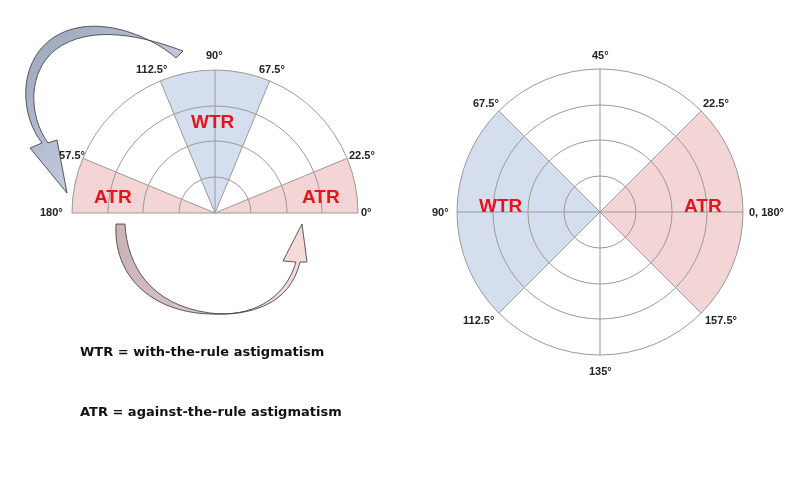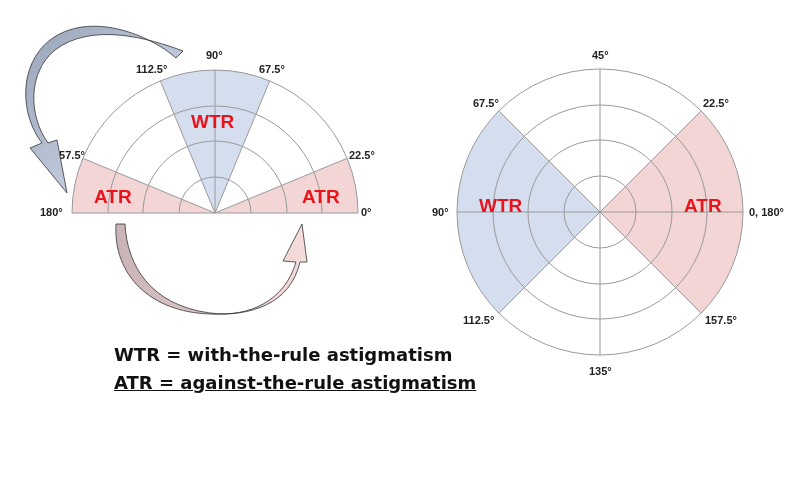--- a/index.html
+++ b/index.html
@@ -1,20 +1,20 @@
 <!DOCTYPE html>
 <html><head>
 <meta charset="utf-8">
 <style>
   html,body{margin:0;padding:0;background:#ffffff;}
   body{width:800px;height:500px;position:relative;overflow:hidden;font-family:"Liberation Sans",sans-serif;}
   svg{position:absolute;left:0;top:0;}
   .lbl{font-family:"Liberation Sans",sans-serif;font-size:11px;font-weight:bold;fill:#222;}
   .zone{font-family:"Liberation Sans",sans-serif;font-size:19px;font-weight:bold;fill:#e8131b;}
-  .legend{position:absolute;left:80px;font-family:"DejaVu Sans",sans-serif;font-size:18px;font-weight:bold;color:#111;margin-left:34px;}
+  .legend{position:absolute;left:80px;font-family:"DejaVu Sans",sans-serif;font-size:13px;font-weight:bold;color:#111;}
 </style>
 </head>
 <body>
 
 <svg width="800" height="500" viewBox="0 0 800 500">
   <defs>
     <linearGradient id="blueArrow" x1="0" y1="0" x2="1" y2="1">
       <stop offset="0" stop-color="#9aa4b8"></stop>
       <stop offset="1" stop-color="#d9e2f3"></stop>
     </linearGradient>
@@ -87,13 +87,13 @@
     <text class="lbl" x="463" y="324">112.5°</text>
     <text class="lbl" x="705" y="324">157.5°</text>
     <text class="lbl" x="589" y="375">135°</text>
 
     <text class="zone" x="479" y="212">WTR</text>
     <text class="zone" x="684" y="212">ATR</text>
   </g>
 </svg>
 
 <div class="legend" style="top:344px;">WTR = with-the-rule astigmatism</div>
-<div class="legend" style="top:372px;text-decoration:underline;">ATR = against-the-rule astigmatism</div>
+<div class="legend" style="top:404px;">ATR = against-the-rule astigmatism</div>
 
 </body></html>

